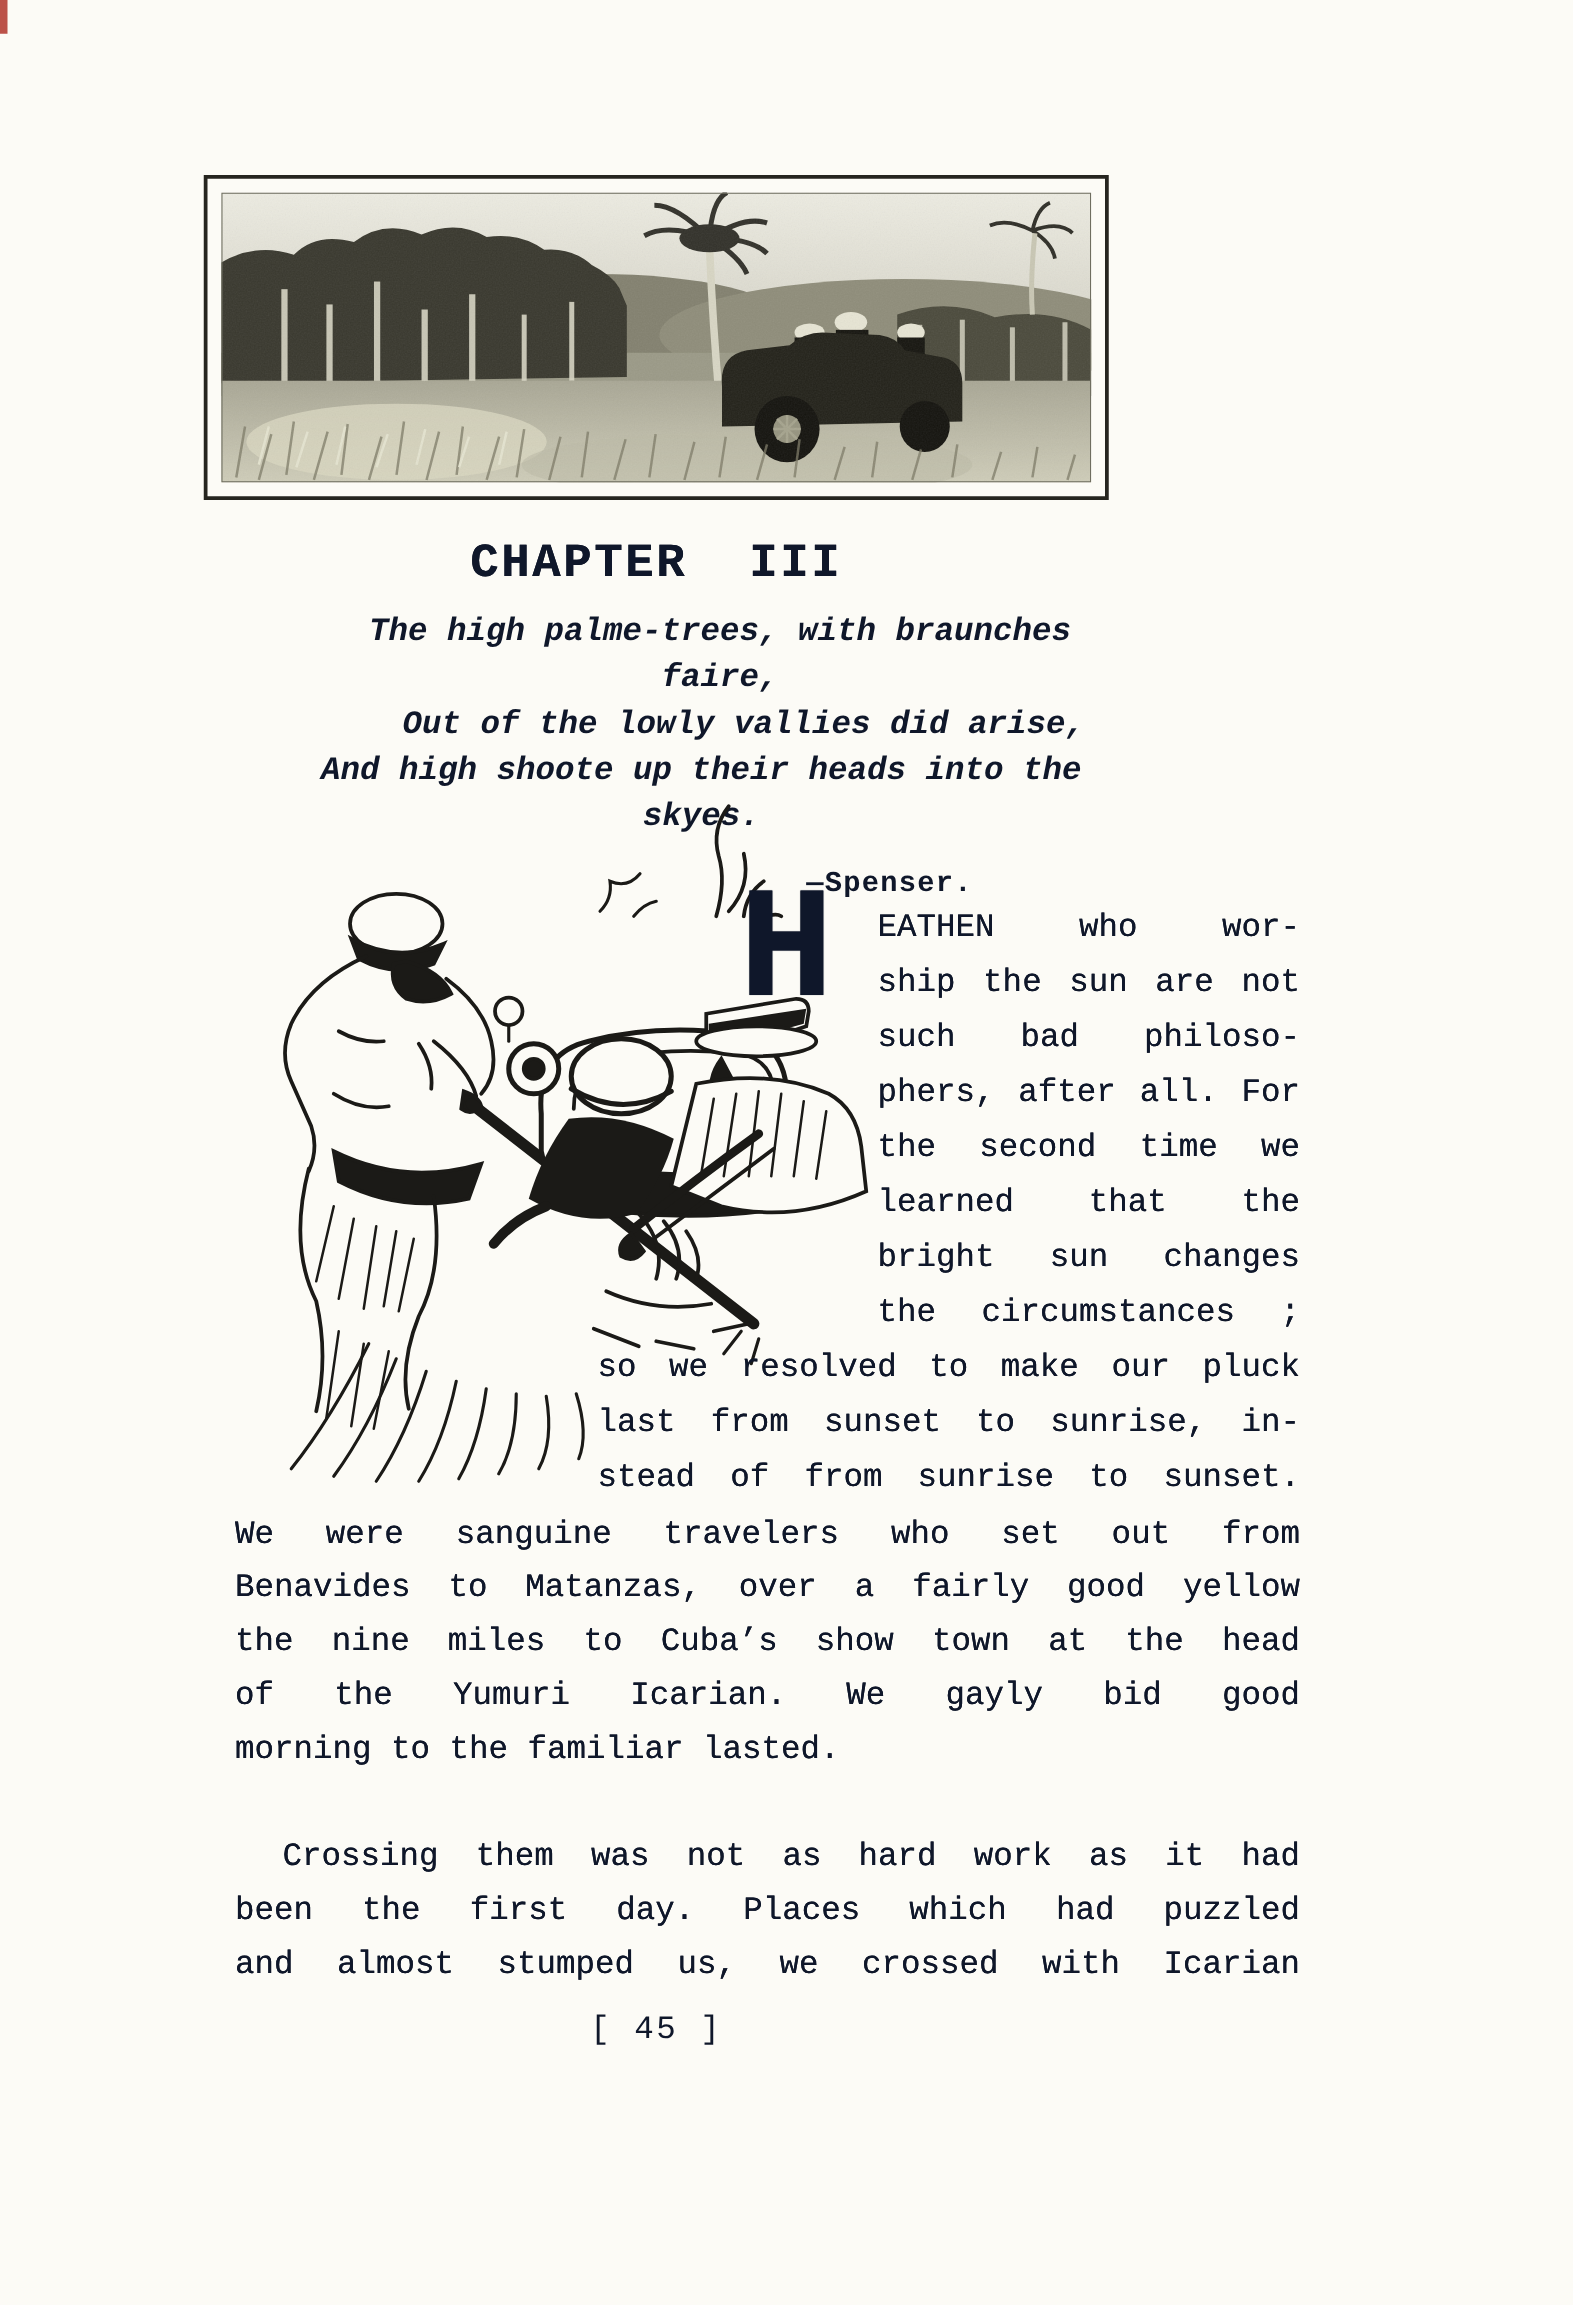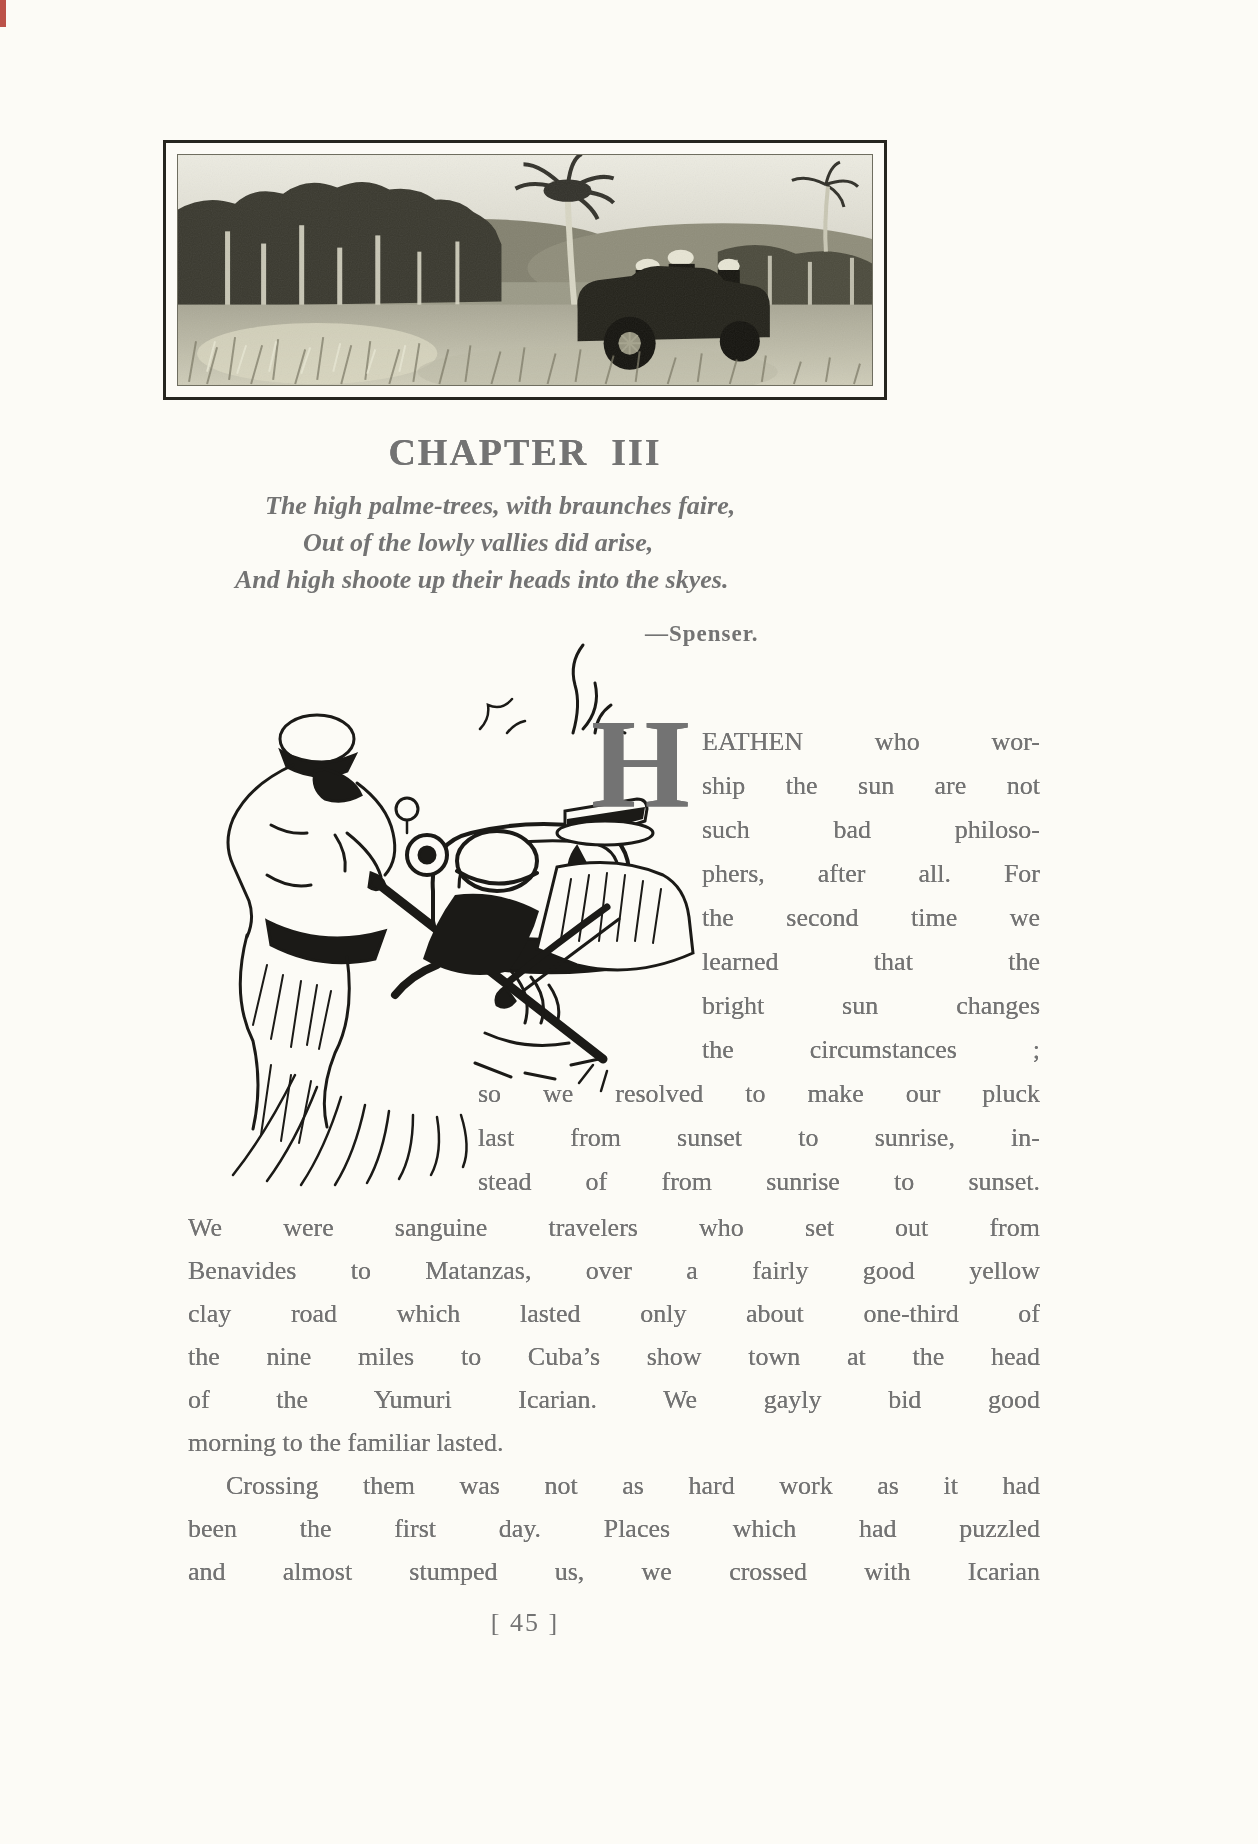--- a/index.html
+++ b/index.html
@@ -1,36 +1,36 @@
 <!DOCTYPE html>
 <html><head>
 <meta charset="utf-8">
 <style>
   html,body{margin:0;padding:0;background:#8a8a86;}
   .page{
     position:relative;width:1258px;height:1844px;margin:0 auto;
     background:#fcfbf6;overflow:hidden;
-    font-family:Liberation Serif, serif;color:#737373;
+    font-family:Liberation Mono, monospace;color:#0f172a;
   }
   .scan-mark{position:absolute;left:0;top:0;width:6px;height:27px;background:#b0342a;opacity:.85;}
 
   .photo-frame{
     position:absolute;left:163px;top:140px;width:724px;height:260px;
     box-sizing:border-box;border:3px solid #26251f;background:#fcfbf6;padding:11px;
   }
   .photo-frame svg{display:block;width:100%;height:100%;}
 
   .chapter-heading{
     position:absolute;left:163px;top:430px;width:724px;text-align:center;
     font-size:38px;font-weight:bold;letter-spacing:2px;white-space:pre;
     text-shadow:0 0 .5px currentColor;
   }
 
   .epigraph{position:absolute;left:163px;top:487px;width:724px;font-size:26px;line-height:37px;}
-  .epigraph .ep-lines .tline{font-style:italic;font-weight:bold;text-align:left;}
+  .epigraph .ep-lines .tline{font-style:italic;font-weight:bold;text-align:center;}
   .epigraph .ep-lines .tline:nth-child(1){margin-left:102px;}
   .epigraph .ep-lines .tline:nth-child(2){margin-left:140px;}
   .epigraph .ep-lines .tline:nth-child(3){margin-left:72px;}
   .epigraph-attr{margin-left:482px;margin-top:17px;font-size:23px;font-weight:bold;letter-spacing:1px;}
 
   .illustration{position:absolute;left:175px;top:635px;width:520px;height:600px;}
 
   .drop-cap{
     position:absolute;left:591px;top:700px;font-size:127px;line-height:1;
     font-weight:bold;text-shadow:0 0 .6px currentColor;
@@ -249,21 +249,20 @@
       <div class="tline">the circumstances ;</div>
     </div>
   <div class="col col-mid">
       <div class="tline">so we resolved to make our pluck</div>
       <div class="tline">last from sunset to sunrise, in-</div>
       <div class="tline">stead of from sunrise to sunset.</div>
     </div>
   <div class="col col-full" data-last-left="true">
       <div class="tline">We were sanguine travelers who set out from</div>
       <div class="tline">Benavides to Matanzas, over a fairly good yellow</div>
-      <div class="tline">clay road which lasted only about one-third of</div>
       <div class="tline">the nine miles to Cuba’s show town at the head</div>
       <div class="tline">of the Yumuri Icarian.  We gayly bid good</div>
       <div class="tline">morning to the familiar lasted.</div>
     </div>
   <div class="col col-para2">
       <div class="tline">Crossing them was not as hard work as it had</div>
       <div class="tline">been the first day.  Places which had puzzled</div>
       <div class="tline">and almost stumped us, we crossed with Icarian</div>
     </div>
 

